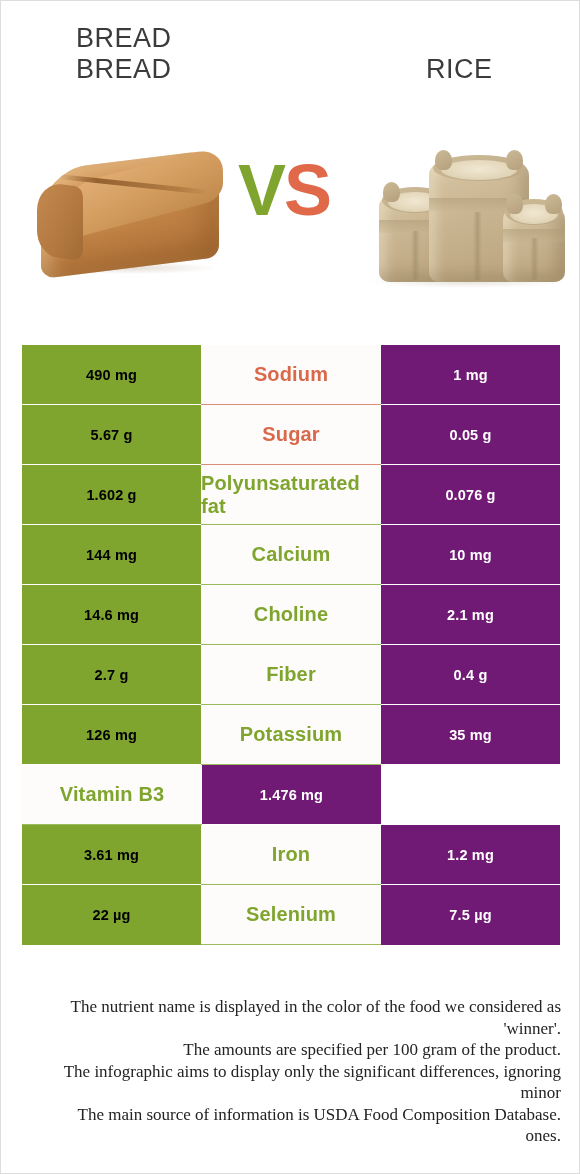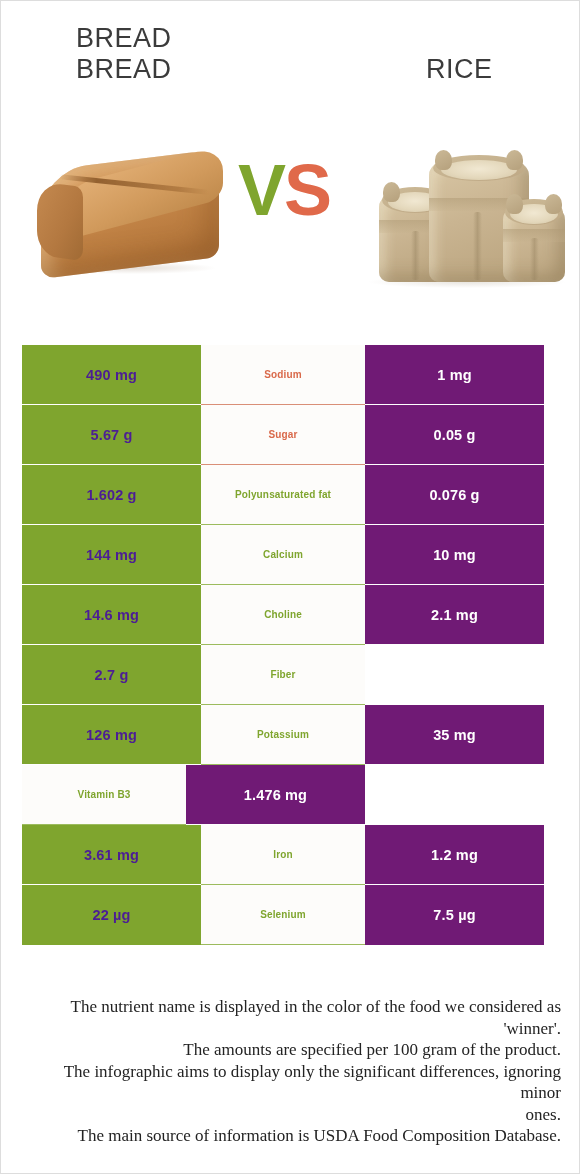--- a/index.html
+++ b/index.html
@@ -115,25 +115,25 @@
 
   
   .table{position:absolute;left:21px;top:344px;width:538px;}
   .row{display:flex;height:60px;box-sizing:border-box;}
   .cell{
     display:flex;align-items:center;justify-content:center;
     font-size:14.5px;font-weight:600;box-sizing:border-box;
     letter-spacing:.15px;
   }
   .cell.left{
-    width:179px;background:#7FA52E;color:#4c1d95;
+    width:179px;background:#7FA52E;color:#000000;
     border-bottom:1.5px solid #ffffff;
   }
   .cell.mid{
-    width:164px;background:#fdfcfa;font-size:10px;font-weight:600;
+    width:180px;background:#fdfcfa;font-size:20px;font-weight:600;
     box-sizing:border-box;
   }
   .cell.right{
     width:179px;background:#701a75;color:#ffffff;
     border-bottom:1.5px solid #ffffff;
   }
   .row:last-child .cell.left,
   .row:last-child .cell.right{border-bottom:none;}
   .mid.win-green{color:#7FA52E;border-bottom:1px solid #9cbb5d;}
   .mid.win-orange{color:#D9694A;border-bottom:1px solid #d98f77;}
@@ -229,20 +229,21 @@
         <div class="cell right">10 mg</div>
       </div>
       <div class="row">
         <div class="cell left">14.6 mg</div>
         <div class="cell mid win-green">Choline</div>
         <div class="cell right">2.1 mg</div>
       </div>
       <div class="row">
         <div class="cell left">2.7 g</div>
         <div class="cell mid win-green">Fiber</div>
+        <div class="cell right">0.4 g</div>
       </div>
       <div class="row">
         <div class="cell left">126 mg</div>
         <div class="cell mid win-green">Potassium</div>
         <div class="cell right">35 mg</div>
       </div>
       <div class="row">
         <div class="cell mid win-green">Vitamin B3</div>
         <div class="cell right">1.476 mg</div>
       </div>
@@ -256,17 +257,17 @@
         <div class="cell mid win-green">Selenium</div>
         <div class="cell right">7.5 µg</div>
       </div>
     </div>
 
   <div class="footer" id="footer-notes">
       <span class="fl">The nutrient name is displayed in the color of the food we considered as</span>
       <span class="fl">'winner'.</span>
       <span class="fl">The amounts are specified per 100 gram of the product.</span>
       <span class="fl">The infographic aims to display only the significant differences, ignoring minor</span>
+      <span class="fl">The main source of information is USDA Food Composition Database.</span>
       <span class="fl">ones.</span>
-      <span class="fl">The main source of information is USDA Food Composition Database.</span>
     </div>
 
 </div>
 
 </body></html>

